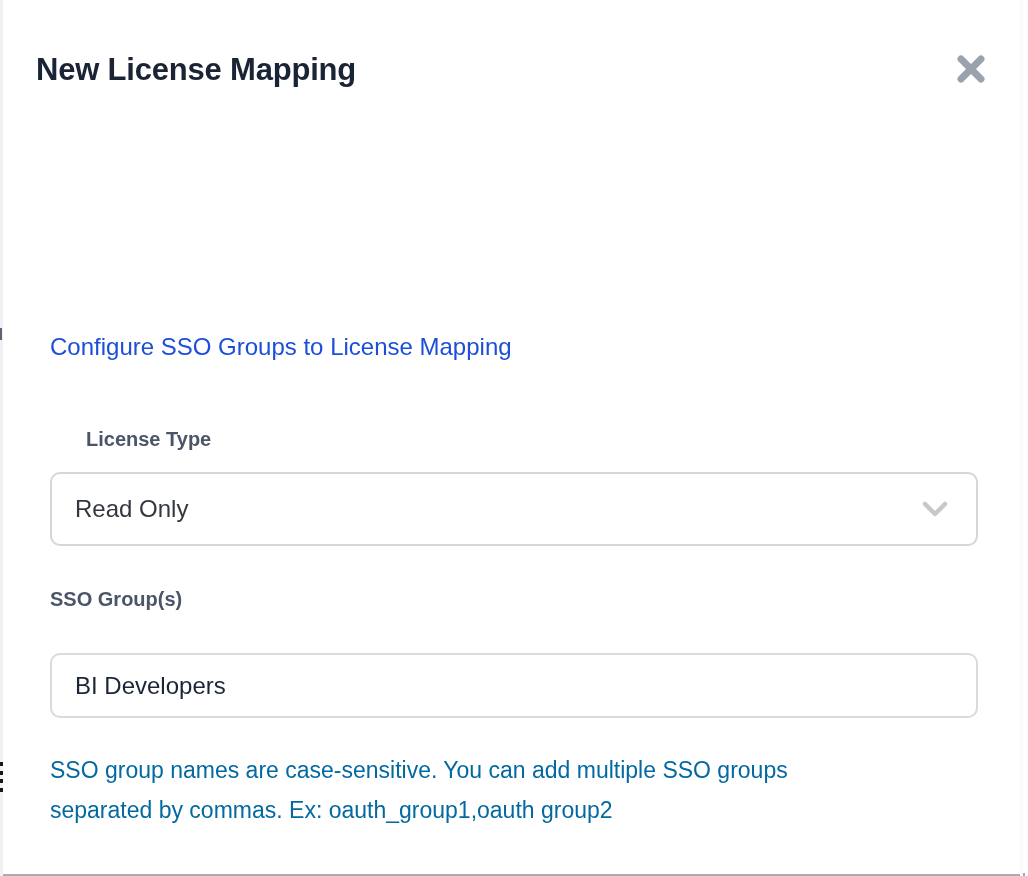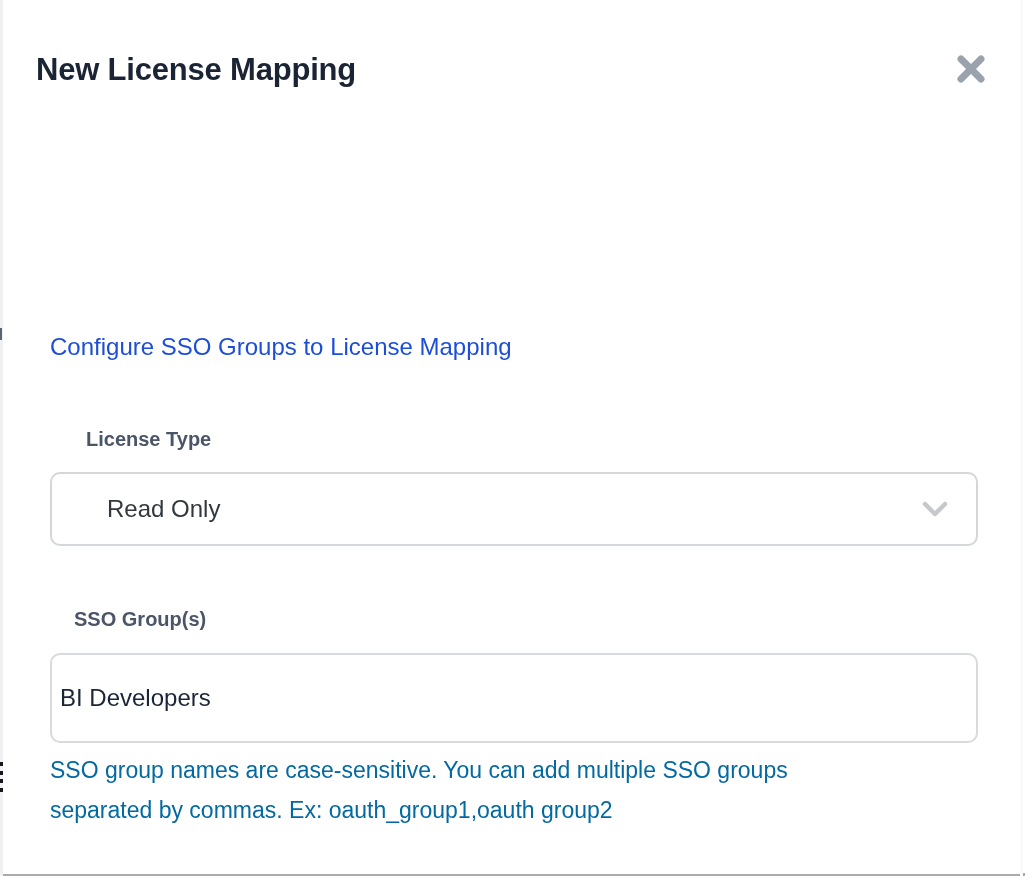--- a/index.html
+++ b/index.html
@@ -68,46 +68,45 @@
     position: absolute; left: 47px; top: 185px;
     font-size: 24px; font-weight: 400;
     color: #1d4ed8;
   }
   .field-label {
     position: absolute; left: 47px;
     font-size: 20px; font-weight: 700;
     color: #4a5568;
   }
   .label-license { top: 280px; margin-left: 36px; }
-  .label-sso { top: 460px; margin-left: 24px; }
+  .label-sso { top: 440px; }
   .select-box {
     position: absolute; left: 47px; top: 324px;
     width: 928px; height: 74px;
     border: 2px solid #d3d6db;
     border-radius: 10px;
     background: #ffffff;
     display: flex; align-items: center;
     padding: 0 28px 0 23px;
     cursor: pointer;
   }
   .select-value {
     font-size: 24px; color: #33383f;
     flex: 1;
-    margin-left: 32px;
   }
   .chevron {
     width: 26px; height: 16px; flex: none;
   }
   .text-input {
     position: absolute; left: 47px; top: 505px;
-    width: 928px; height: 90px;
+    width: 928px; height: 65px;
     border: 2px solid #d7dade;
     border-radius: 10px;
     background: #ffffff;
-    padding: 0 8px;
+    padding: 0 23px;
     font-family: "Liberation Sans", sans-serif;
     font-size: 24px; color: #1b2537;
     outline: none;
   }
   .help-text {
     position: absolute; left: 47px; top: 602px;
     width: 835px;
     font-size: 23px; line-height: 40px;
     color: #0369a1;
   }

